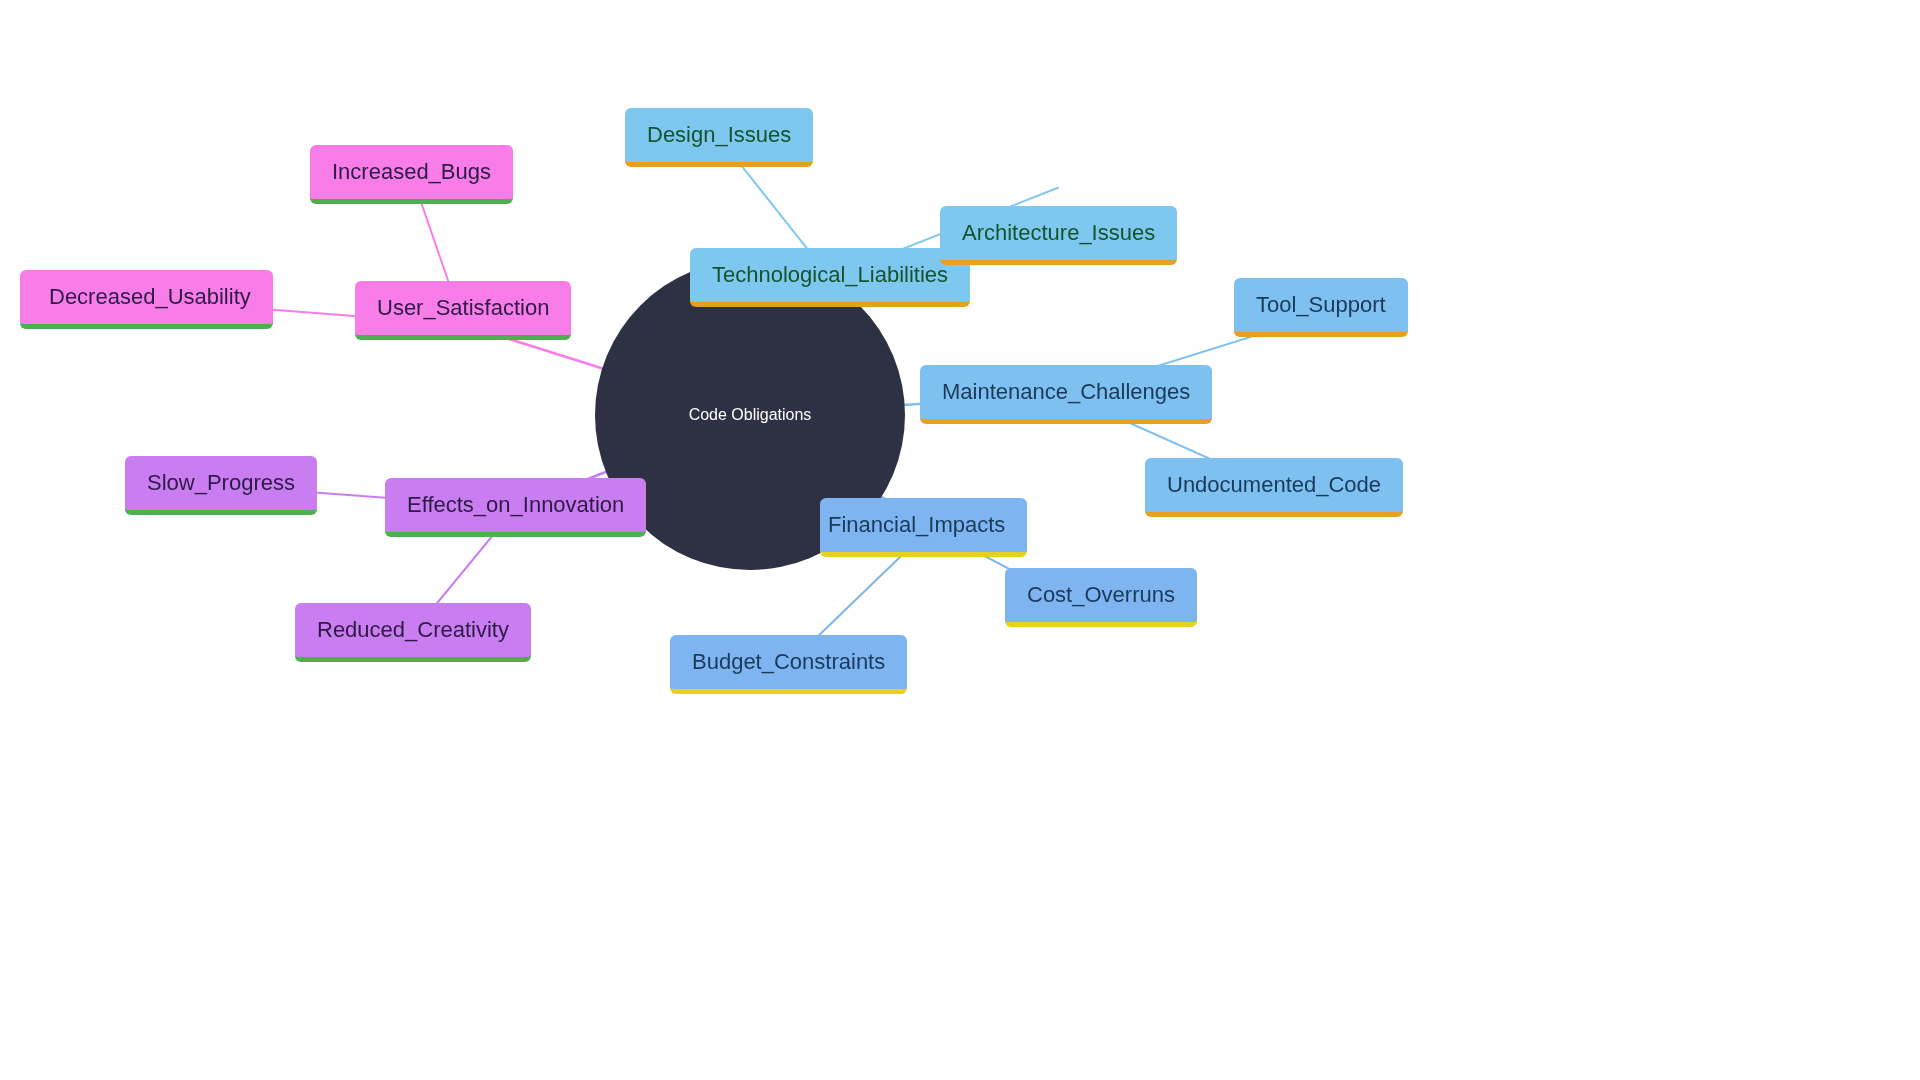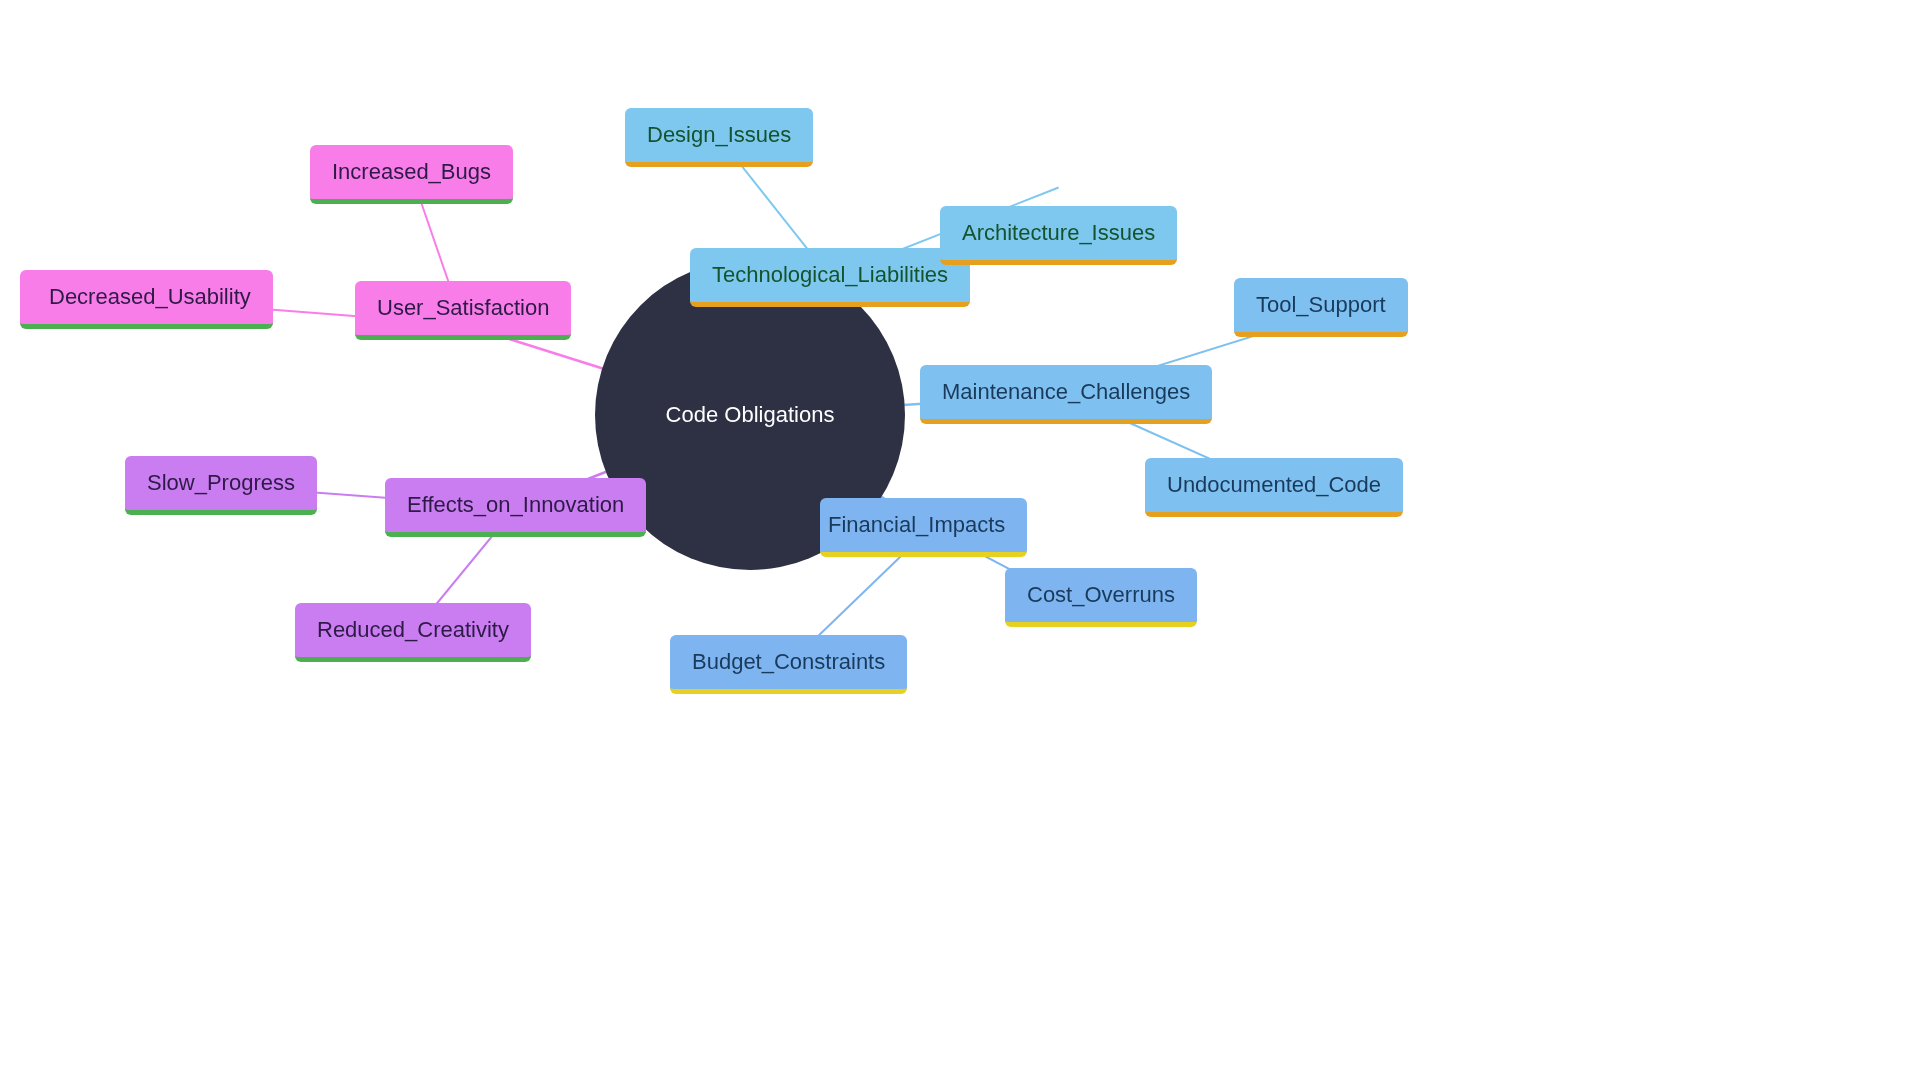--- a/index.html
+++ b/index.html
@@ -35,21 +35,21 @@
       border-bottom: 5px solid transparent;
     }
     .node-center {
       position: absolute;
       border-radius: 50%;
       background: #2e3044;
       color: #ffffff;
       display: flex;
       align-items: center;
       justify-content: center;
-      font-size: 22px;
+      font-size: 16px;
       font-weight: 500;
       text-align: center;
     }
     
     .node-pink {
       background: #f97de8;
       color: #2e1a47;
       border-bottom-color: #4caf50;
     }
     

